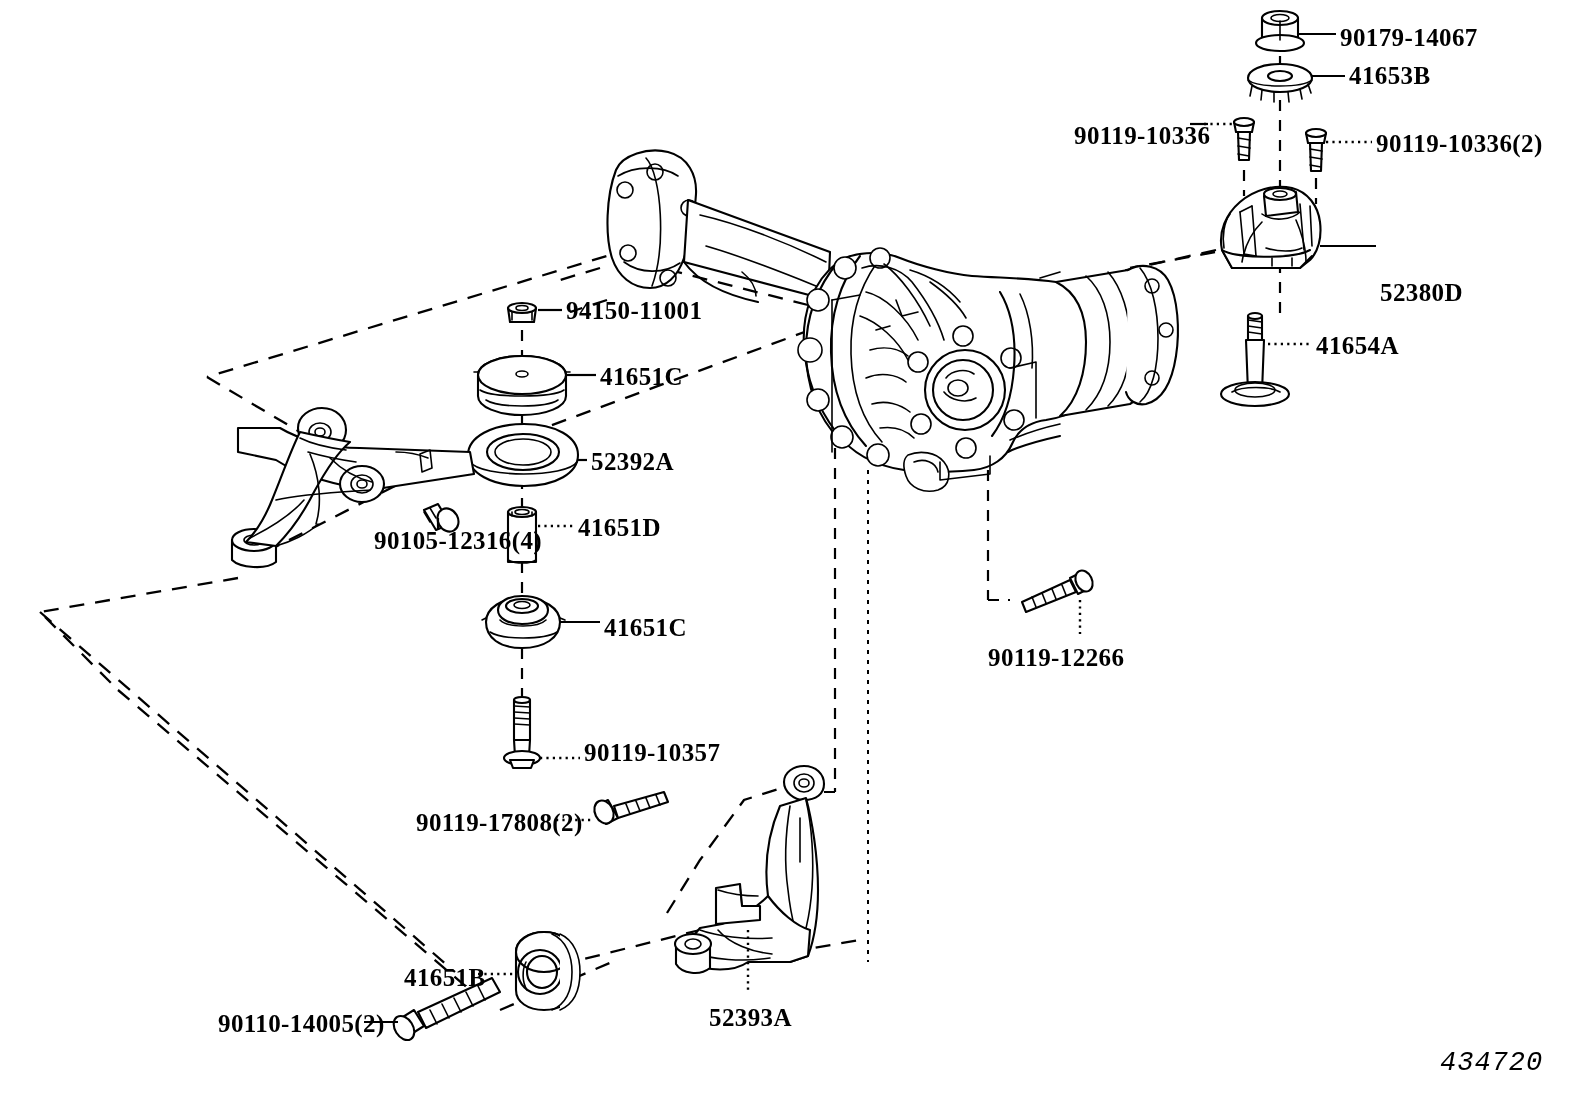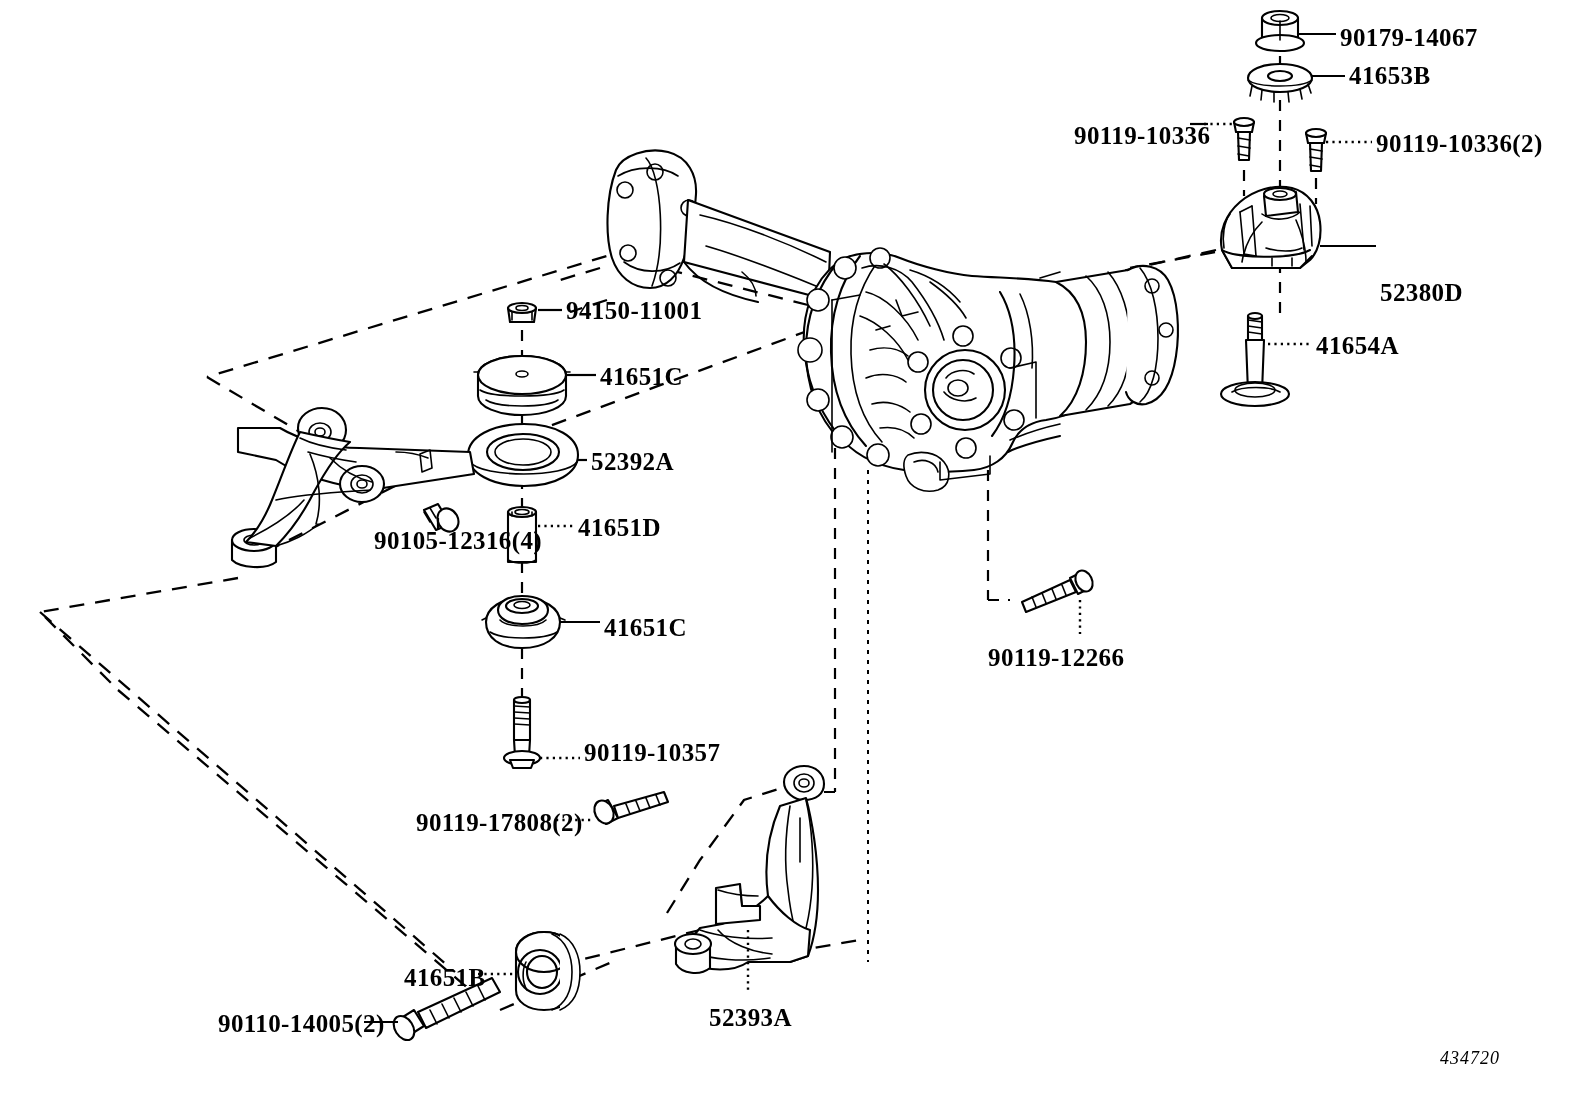--- a/index.html
+++ b/index.html
@@ -31,22 +31,22 @@
     font-family: "Liberation Serif", serif;
     font-size: 25px;
     font-weight: 700;
     color: #000000;
     white-space: nowrap;
     letter-spacing: 0.4px;
     line-height: 1;
   }
   .diagram-id {
     position: absolute;
-    font-family: Liberation Serif, serif;
-    font-size: 18px;
+    font-family: Liberation Mono, monospace;
+    font-size: 27px;
     font-weight: 400;
     font-style: italic;
     color: #000000;
     letter-spacing: 1px;
   }
   .ink { fill: none; stroke: #000000; stroke-width: 2.1; stroke-linecap: round; stroke-linejoin: round; }
   .ink-thin { fill: none; stroke: #000000; stroke-width: 1.6; stroke-linecap: round; stroke-linejoin: round; }
   .fillwhite { fill: #ffffff; stroke: #000000; stroke-width: 2.1; stroke-linejoin: round; stroke-linecap: round; }
   .fillwhite-thin { fill: #ffffff; stroke: #000000; stroke-width: 1.6; stroke-linejoin: round; stroke-linecap: round; }
   .leader { fill: none; stroke: #000000; stroke-width: 2.2; stroke-linecap: butt; }

